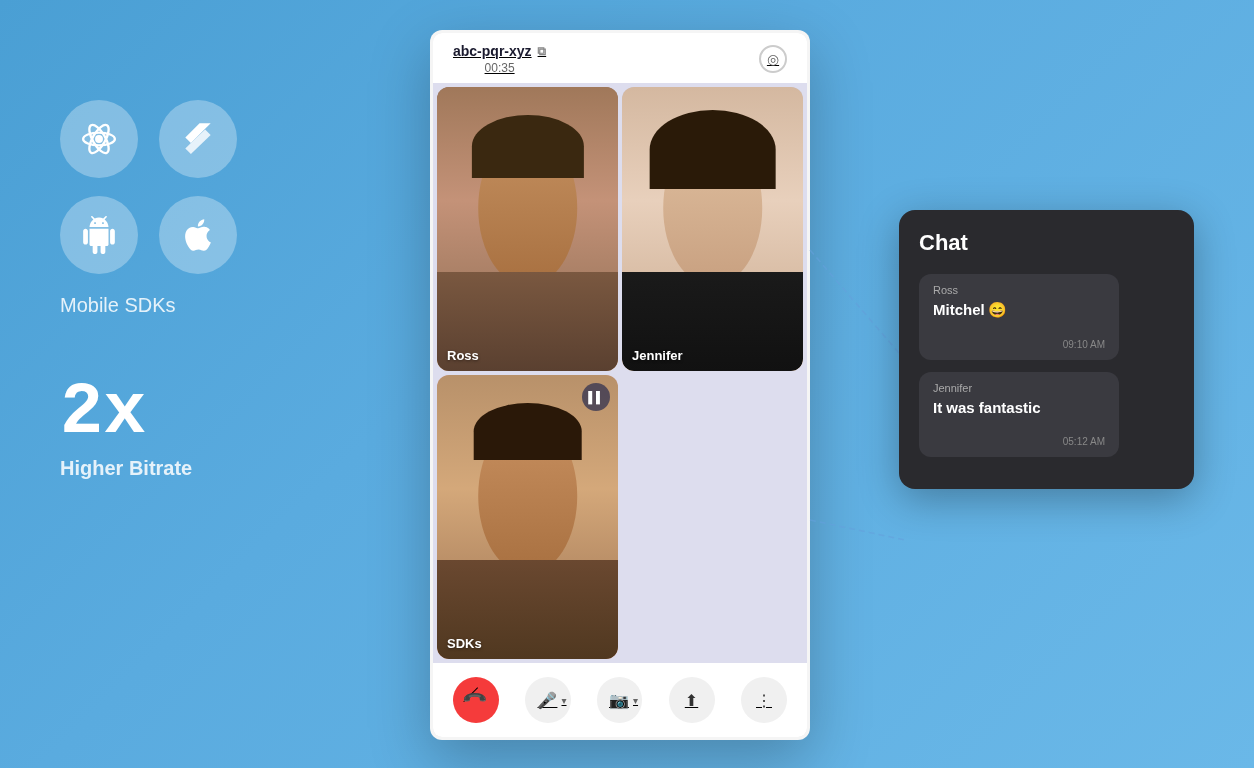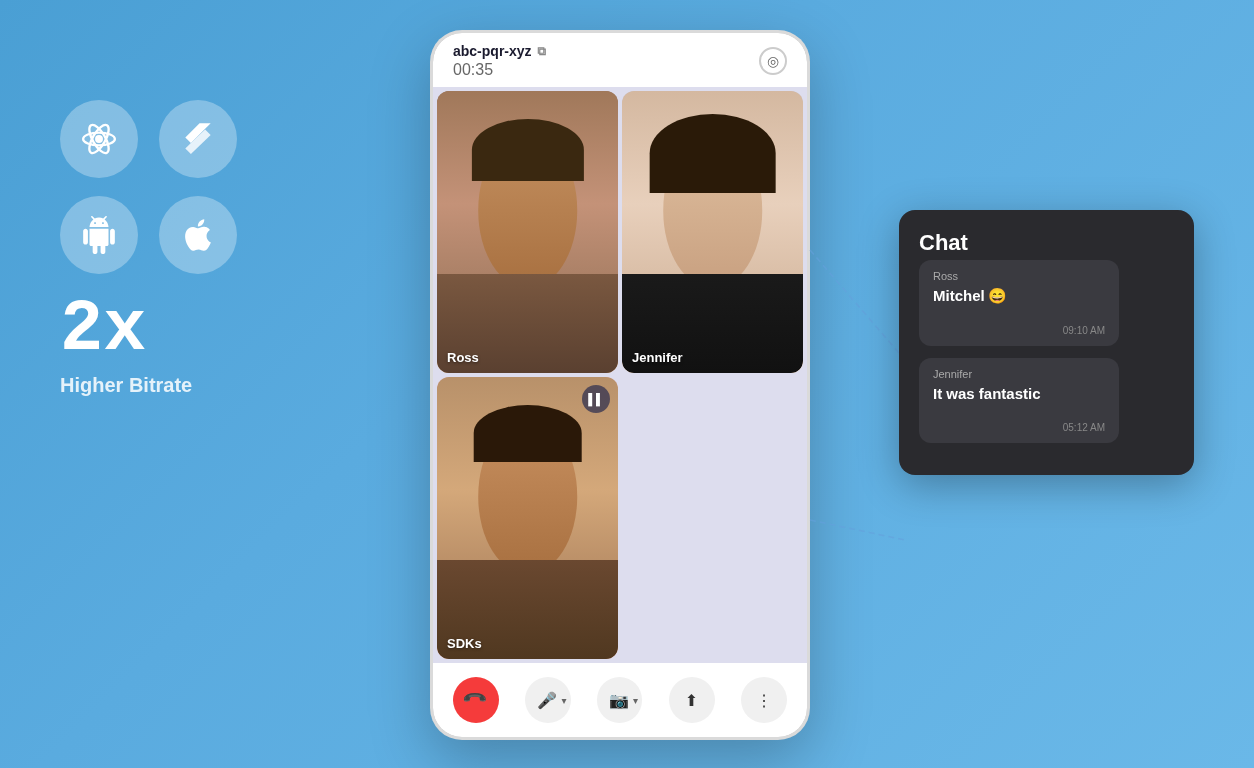--- a/index.html
+++ b/index.html
@@ -66,49 +66,51 @@
     .phone-container {
       position: absolute;
       left: 430px;
       top: 30px;
       width: 380px;
       height: 710px;
     }
     .phone-frame {
       width: 100%;
       height: 100%;
-      background: #a3a3a3;
-      border-radius: 32px;
+      background: #e5e5e5;
+      border-radius: 12px;
       border: 3px solid rgba(255,255,255,0.6);
       box-shadow: 0 20px 60px rgba(0,0,0,0.25);
       overflow: hidden;
       position: relative;
       display: flex;
       flex-direction: column;
+      text-decoration: underline;
     }
     .phone-status-bar {
       background: white;
       padding: 10px 20px 8px;
       display: flex;
       align-items: center;
       justify-content: space-between;
       flex-shrink: 0;
     }
     .call-id {
       display: flex;
       align-items: center;
       gap: 6px;
       font-size: 14px;
       font-weight: 600;
       color: #1a1a2e;
     }
     .call-timer {
-      font-size: 16px;
+      font-size: 12px;
       color: #666;
       margin-top: 2px;
+      text-align: center;
     }
     .phone-header-left { display: flex; flex-direction: column; }
     .target-icon {
       width: 28px;
       height: 28px;
       border-radius: 50%;
       border: 2px solid #ccc;
       display: flex;
       align-items: center;
       justify-content: center;
@@ -221,21 +223,21 @@
       width: 295px;
       background: #2a2a2e;
       border-radius: 16px;
       padding: 20px;
       box-shadow: 0 10px 40px rgba(0,0,0,0.3);
     }
     .chat-title {
       color: white;
       font-size: 22px;
       font-weight: 700;
-      margin-bottom: 4px;
+      margin-bottom: 18px;
     }
     .chat-message {
       margin-bottom: 12px;
       display: flex;
       flex-direction: column;
     }
     .chat-message.self {
       align-items: flex-end;
     }
     .chat-bubble {
@@ -302,20 +304,21 @@
         <path d="M6 18c0 .55.45 1 1 1h1v3.5c0 .83.67 1.5 1.5 1.5s1.5-.67 1.5-1.5V19h2v3.5c0 .83.67 1.5 1.5 1.5s1.5-.67 1.5-1.5V19h1c.55 0 1-.45 1-1V8H6v10zM3.5 8C2.67 8 2 8.67 2 9.5v7c0 .83.67 1.5 1.5 1.5S5 17.33 5 16.5v-7C5 8.67 4.33 8 3.5 8zm17 0c-.83 0-1.5.67-1.5 1.5v7c0 .83.67 1.5 1.5 1.5S22 17.33 22 16.5v-7c0-.83-.67-1.5-1.5-1.5zm-4.97-5.84l1.3-1.3c.2-.2.2-.51 0-.71-.2-.2-.51-.2-.71 0l-1.48 1.48C13.85 1.23 12.95 1 12 1c-.96 0-1.86.23-2.66.63L7.85.15c-.2-.2-.51-.2-.71 0-.2.2-.2.51 0 .71l1.31 1.31C7.08 3.33 6 5.05 6 7h12c0-1.95-1.08-3.67-2.47-4.84zM10 5H9V4h1v1zm5 0h-1V4h1v1z"></path>
       </svg>
     </div>
     <div class="sdk-icon-circle apple">
 
       <svg viewBox="0 0 24 24" fill="white">
         <path d="M18.71 19.5c-.83 1.24-1.71 2.45-3.05 2.47-1.34.03-1.77-.79-3.29-.79-1.53 0-2 .77-3.27.82-1.31.05-2.3-1.32-3.14-2.53C4.25 17 2.94 12.45 4.7 9.39c.87-1.52 2.43-2.48 4.12-2.51 1.28-.02 2.5.87 3.29.87.78 0 2.26-1.07 3.8-.91.65.03 2.47.26 3.64 1.98-.09.06-2.17 1.28-2.15 3.81.03 3.02 2.65 4.03 2.68 4.04-.03.07-.42 1.44-1.38 2.83M13 3.5c.73-.83 1.94-1.46 2.94-1.5.13 1.17-.34 2.35-1.04 3.19-.69.85-1.83 1.51-2.95 1.42-.15-1.15.41-2.35 1.05-3.11z"></path>
       </svg>
     </div>
   </div>
+  <div class="mobile-sdks-label">Mobile SDKs</div>
   <div class="bitrate-2x">2x</div>
   <div class="higher-bitrate-label">Higher Bitrate</div>
 </div>
 
 <div class="phone-container">
   <div class="phone-frame">
 
     <div class="phone-status-bar">
       <div class="phone-header-left">
         <div class="call-id">

